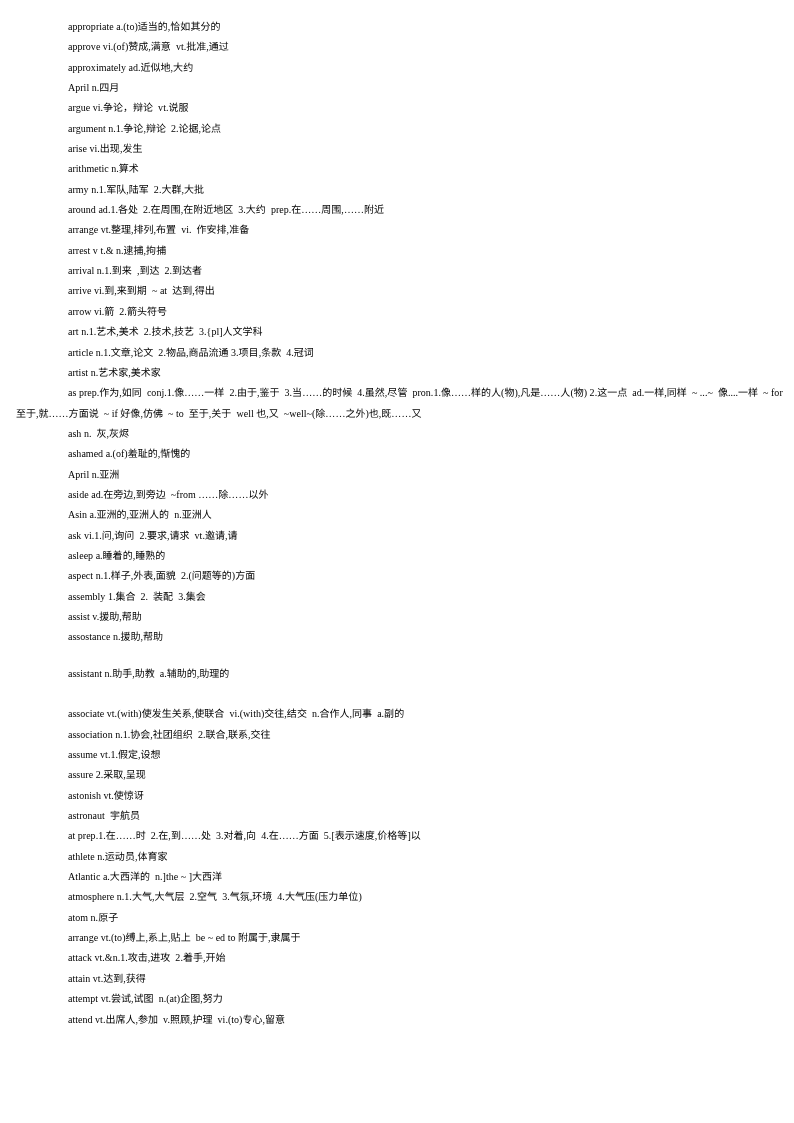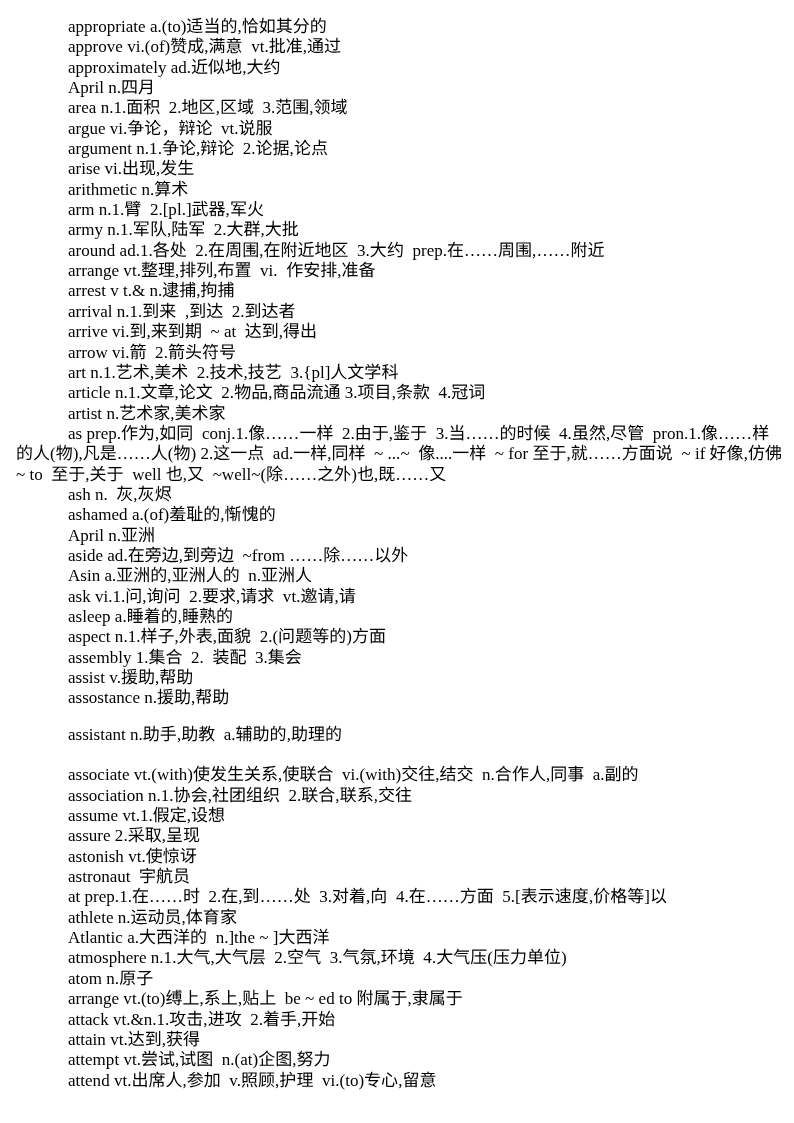--- a/index.html
+++ b/index.html
@@ -21,21 +21,21 @@
     height: 1123px;
     box-sizing: border-box;
     padding: 17px 8px 0 8px;
   }
   .entry-list {
     list-style: none;
     margin: 0;
     padding: 0;
   }
   .entry {
-    font-size: 17px;
+    font-size: 10px;
     line-height: 20.35px;
     white-space: pre-wrap;
     word-break: break-all;
     text-indent: 52px;
     padding-left: 8px;
     letter-spacing: 0.02px;
   }
   .entry.spacer-after {
     margin-bottom: 20.35px;
     margin-top: 16px;
@@ -43,26 +43,24 @@
 </style>
 </head>
 <body>
 
 <div class="page">
   <ul class="entry-list" id="entry-list">
       <li class="entry">appropriate a.(to)适当的,恰如其分的</li>
       <li class="entry">approve vi.(of)赞成,满意  vt.批准,通过</li>
       <li class="entry">approximately ad.近似地,大约</li>
       <li class="entry">April n.四月</li>
-      <li class="entry">area n.1.面积  2.地区,区域  3.范围,领域</li>
       <li class="entry">argue vi.争论，辩论  vt.说服</li>
       <li class="entry">argument n.1.争论,辩论  2.论据,论点</li>
       <li class="entry">arise vi.出现,发生</li>
       <li class="entry">arithmetic n.算术</li>
-      <li class="entry">arm n.1.臂  2.[pl.]武器,军火</li>
       <li class="entry">army n.1.军队,陆军  2.大群,大批</li>
       <li class="entry">around ad.1.各处  2.在周围,在附近地区  3.大约  prep.在……周围,……附近</li>
       <li class="entry">arrange vt.整理,排列,布置  vi.  作安排,准备</li>
       <li class="entry">arrest v t.&amp; n.逮捕,拘捕</li>
       <li class="entry">arrival n.1.到来  ,到达  2.到达者</li>
       <li class="entry">arrive vi.到,来到期  ~ at  达到,得出</li>
       <li class="entry">arrow vi.箭  2.箭头符号</li>
       <li class="entry">art n.1.艺术,美术  2.技术,技艺  3.{pl]人文学科</li>
       <li class="entry">article n.1.文章,论文  2.物品,商品流通 3.项目,条款  4.冠词</li>
       <li class="entry">artist n.艺术家,美术家</li>

